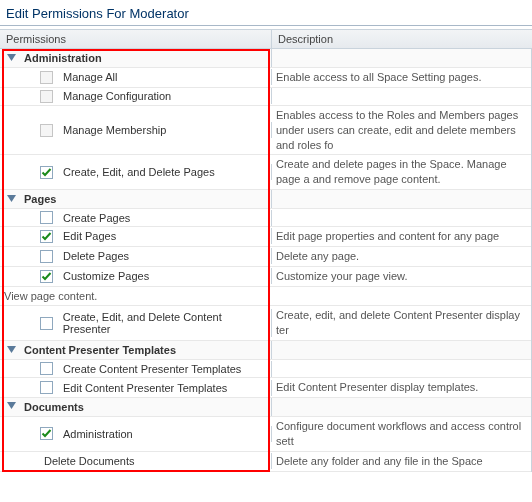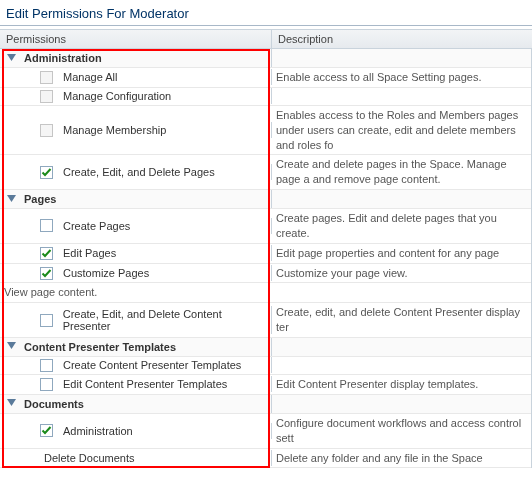--- a/index.html
+++ b/index.html
@@ -178,38 +178,46 @@
       </div>
       <div class="cell-desc"></div>
     </div>
     <div class="row">
       <div class="cell-perm">
         <div class="indent-child">
           <span class="checkbox"></span>
           <span class="item-label">Create Pages</span>
         </div>
       </div>
-      <div class="cell-desc">Create pages. Edit and delete pages that you create.</div>
     </div>
     <div class="row">
       <div class="cell-perm">
         <div class="indent-child">
           <span class="checkbox">
             <svg width="11" height="11" viewBox="0 0 11 11">
               <polyline points="1.5,5.5 4,8 9.5,2" fill="none" stroke="#1a8a1a" stroke-width="2"></polyline>
             </svg>
           </span>
           <span class="item-label">Edit Pages</span>
         </div>
       </div>
       <div class="cell-desc">Edit page properties and content for any page</div>
     </div>
     <div class="row">
       <div class="cell-perm">
         <div class="indent-child">
+          <span class="checkbox"></span>
+          <span class="item-label">Delete Pages</span>
+        </div>
+      </div>
+      <div class="cell-desc">Delete any page.</div>
+    </div>
+    <div class="row">
+      <div class="cell-perm">
+        <div class="indent-child">
           <span class="checkbox">
             <svg width="11" height="11" viewBox="0 0 11 11">
               <polyline points="1.5,5.5 4,8 9.5,2" fill="none" stroke="#1a8a1a" stroke-width="2"></polyline>
             </svg>
           </span>
           <span class="item-label">Customize Pages</span>
         </div>
       </div>
       <div class="cell-desc">Customize your page view.</div>
     </div>

